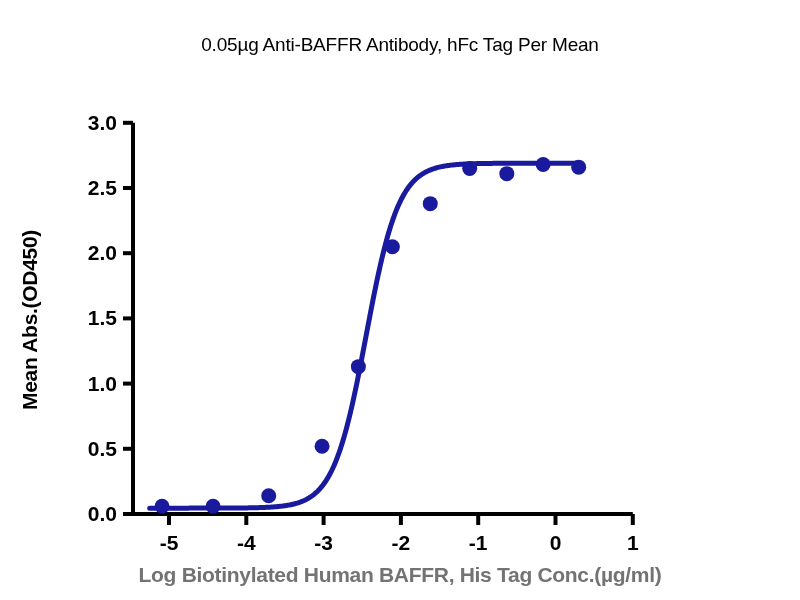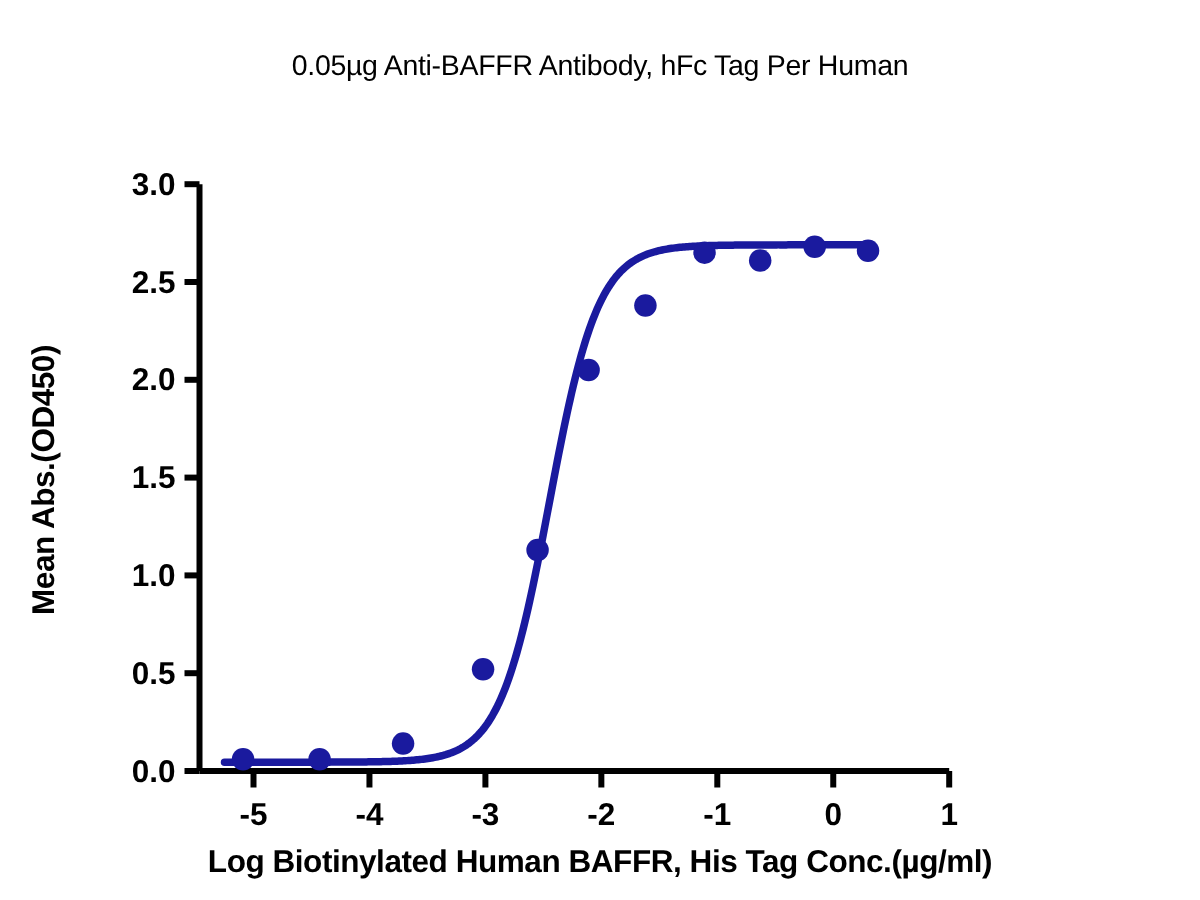--- a/index.html
+++ b/index.html
@@ -44,21 +44,21 @@
   }
   .xlabel {
     position: absolute;
     left: 0;
     top: 563px;
     width: 800px;
     text-align: center;
     font-size: 21px;
     font-weight: bold;
     letter-spacing: -0.3px;
-    color: #000000;
+    color: #737373;
   }
   .ylabel {
     position: absolute;
     left: 18px;
     top: 170px;
     width: 300px;
     transform-origin: 0 0;
     transform: rotate(-90deg) translate(-300px, 0);
     text-align: center;
     font-size: 21px;
@@ -77,21 +77,21 @@
     font-size: 21px;
     font-weight: bold;
     fill: #000000;
   }
 </style>
 </head>
 <body>
 
 <div id="figure">
 
-  <div class="subtitle">0.05µg Anti-BAFFR Antibody, hFc Tag Per Human</div>
+  <div class="subtitle">0.05µg Anti-BAFFR Antibody, hFc Tag Per Mean</div>
 
   <div class="ylabel">Mean Abs.(OD450)</div>
   <div class="xlabel">Log Biotinylated Human BAFFR, His Tag Conc.(µg/ml)</div>
 
   <svg id="plot-svg" width="800" height="600">
     <g id="y-ticks">
         <line x1="133" y1="514" x2="123" y2="514" stroke="#000000" stroke-width="4"></line>
         <text x="117" y="521" text-anchor="end" class="tick-text">0.0</text>
         <line x1="133" y1="448.8" x2="123" y2="448.8" stroke="#000000" stroke-width="4"></line>
         <text x="117" y="455.8" text-anchor="end" class="tick-text">0.5</text>

